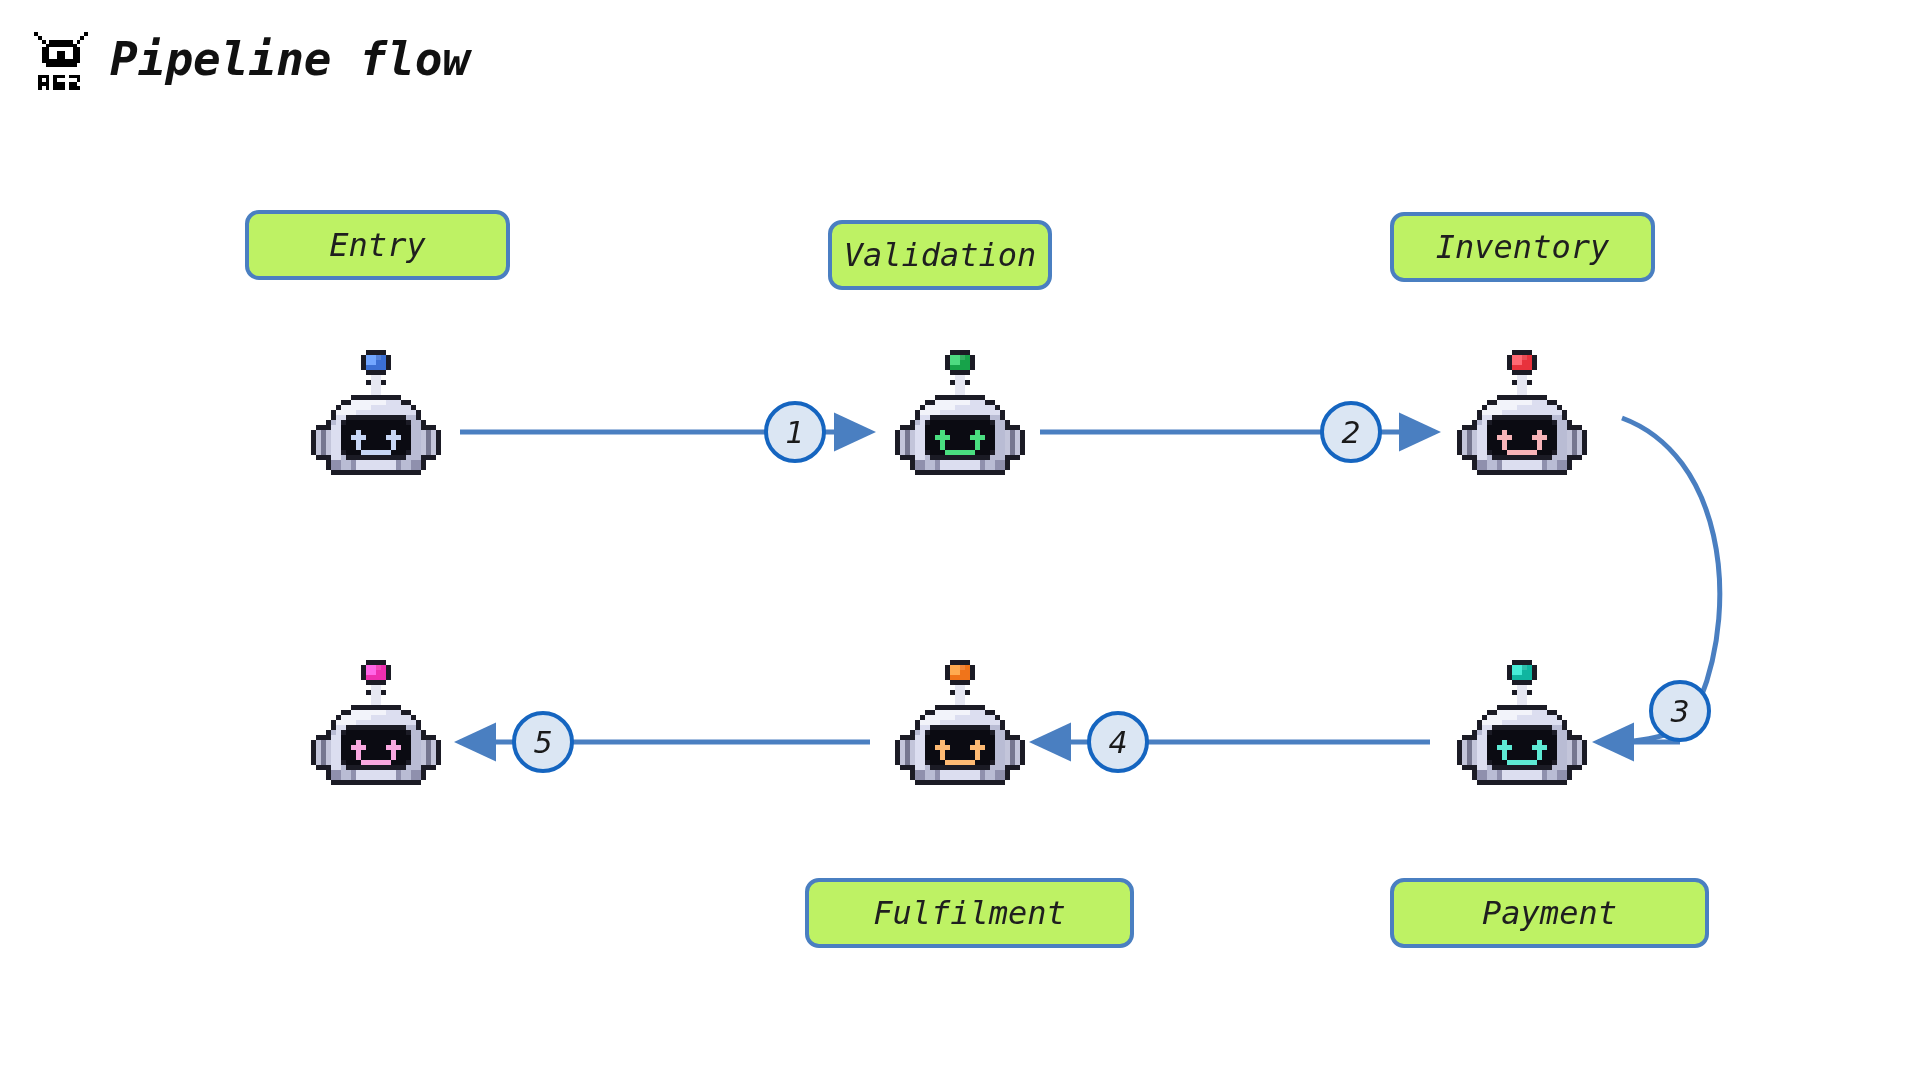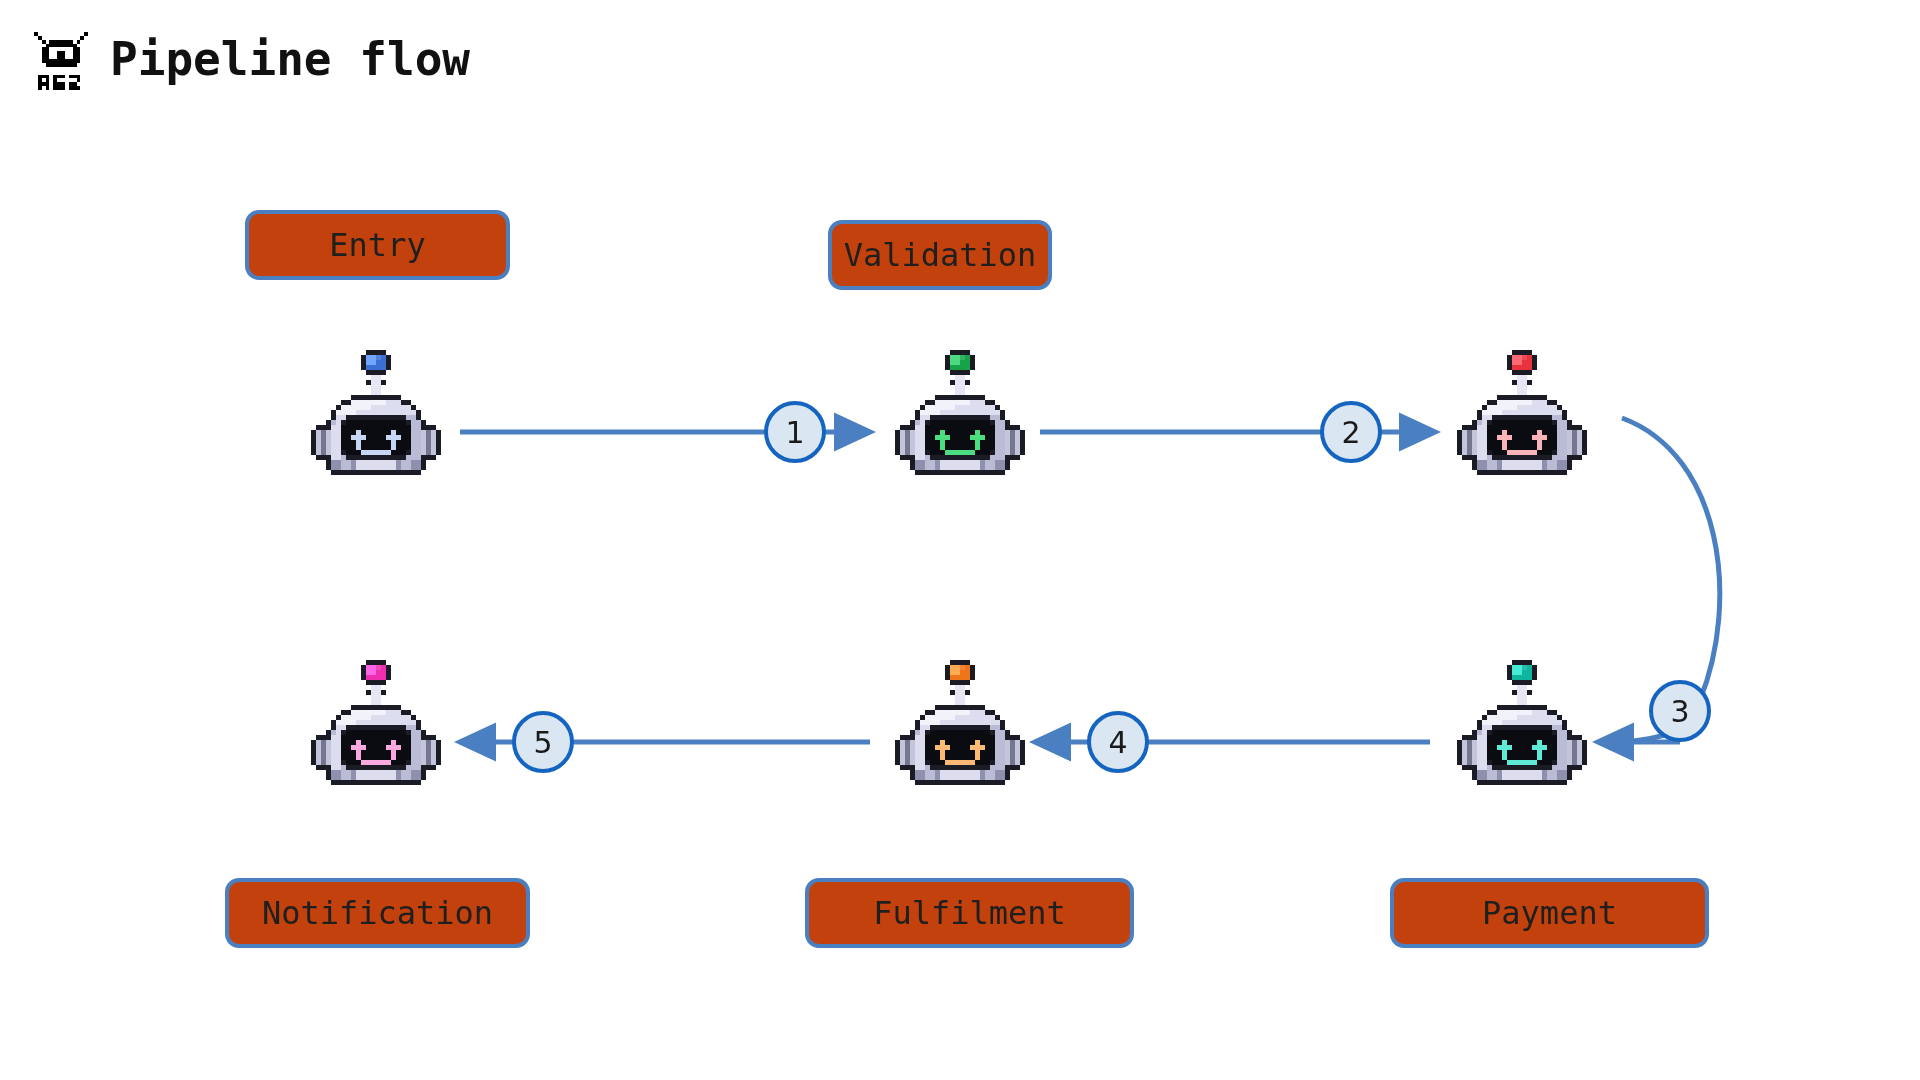--- a/index.html
+++ b/index.html
@@ -2,40 +2,40 @@
 <html><head>
 <meta charset="utf-8">
 <style>
   * { box-sizing: border-box; margin: 0; padding: 0; }
   html, body {
     width: 1920px; height: 1080px;
     background: #ffffff;
     font-family: "DejaVu Sans Mono", monospace;
     overflow: hidden;
   }
-  #canvas { position: relative; width: 1920px; height: 1080px; }
+  #canvas { position: relative; width: 1920px; height: 1080px; font-style: italic; }
 
   
   .title-row {
     position: absolute; left: 30px; top: 28px;
     display: flex; align-items: center; gap: 18px;
   }
   .ag2-logo { width: 62px; height: 62px; display: block; }
   .title-text {
     font-family: "DejaVu Sans Mono", monospace;
     font-size: 46px; font-weight: 700; color: #111111;
     letter-spacing: 0px; white-space: pre;
   }
 
   
   .pill {
     position: absolute;
     border: 4px solid #4a7fc1;
     border-radius: 14px;
-    background: #c2410c;
+    background: #bef264;
     display: flex; align-items: center; justify-content: center;
     height: 70px;
     font-family: "DejaVu Sans Mono", monospace;
     font-size: 32px; color: #1f1f1f; white-space: pre;
     padding: 0 22px;
   }
 
   
   .robot { position: absolute; width: 160px; height: 160px; }
   .robot svg { width: 160px; height: 160px; display: block; image-rendering: pixelated; }
@@ -140,24 +140,24 @@
       <line x1="870" y1="742" x2="460" y2="742" stroke="#4a7fc1" stroke-width="5" marker-end="url(#ah-l)"></line>
     </g>
   </svg>
 
   <div class="pill" style="left:245px; top:210px; width:265px;">
     <span>Entry</span>
   </div>
   <div class="pill" style="left:828px; top:220px; width:224px;">
     <span>Validation</span>
   </div>
-
-  <div class="pill" style="left:225px; top:878px; width:305px;">
-    <span>Notification</span>
-  </div>
+  <div class="pill" style="left:1390px; top:212px; width:265px;">
+    <span>Inventory</span>
+  </div>
+
   <div class="pill" style="left:805px; top:878px; width:329px;">
     <span>Fulfilment</span>
   </div>
   <div class="pill" style="left:1390px; top:878px; width:319px;">
     <span>Payment</span>
   </div>
 
   <div class="robot" style="left:296px; top:345px;">
     <svg viewBox="0 0 32 32" shape-rendering="crispEdges" class="r-svg">
         <rect x="14" y="1" width="4" height="1" fill="#1b1b25"></rect>

